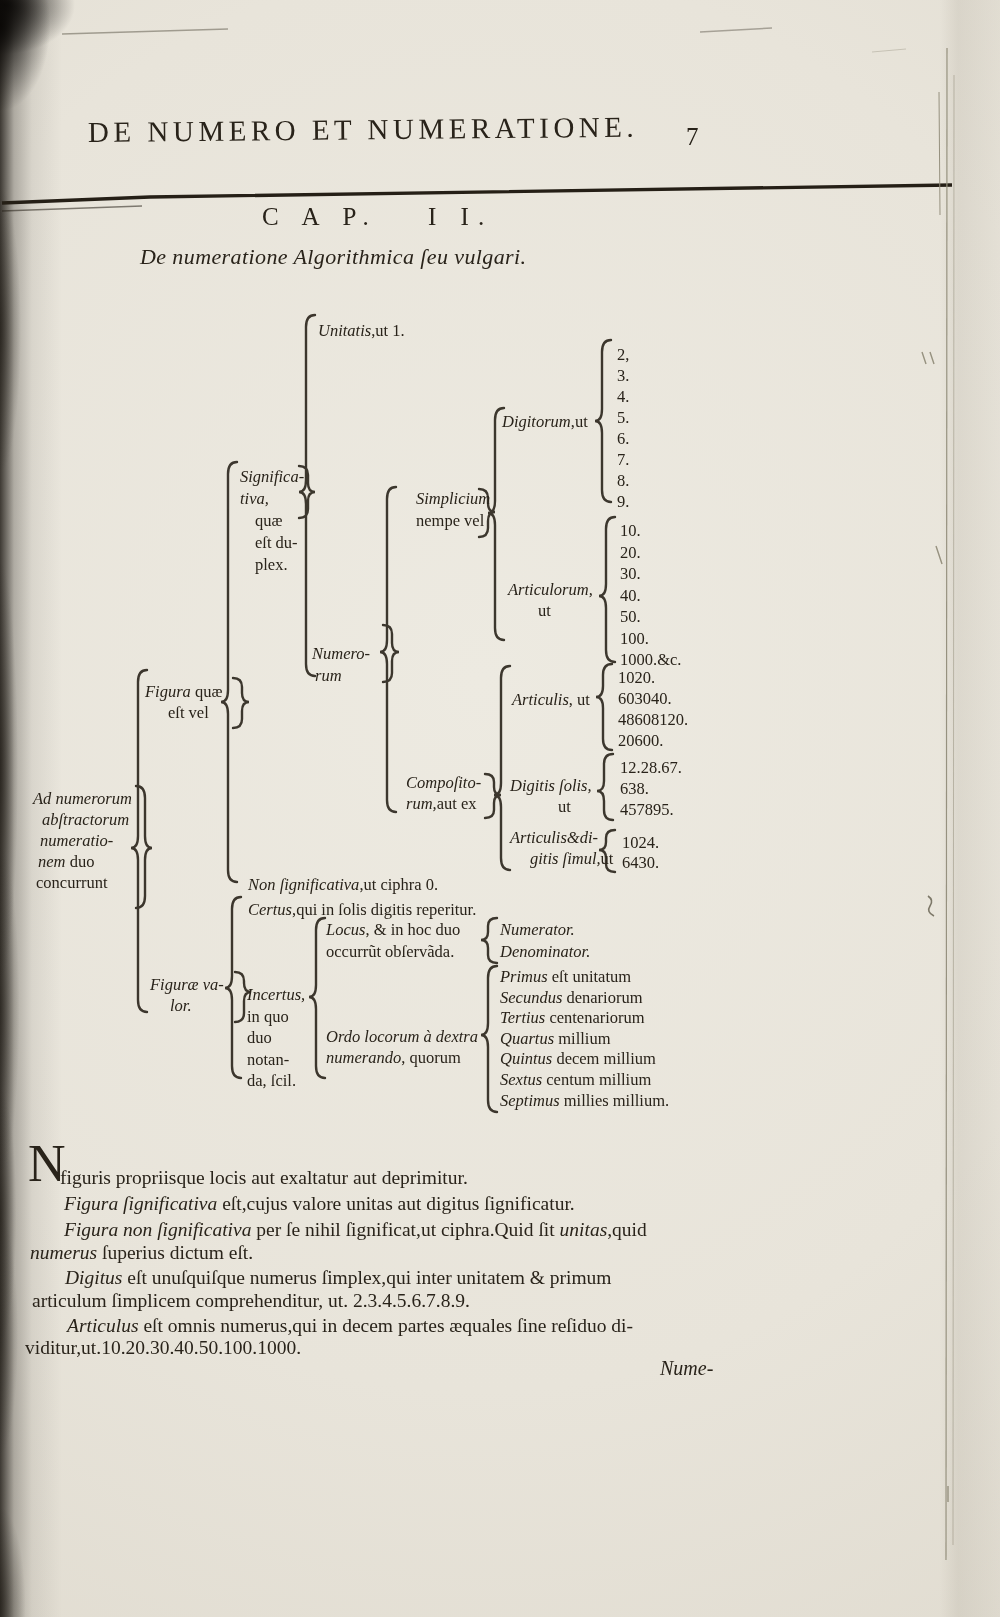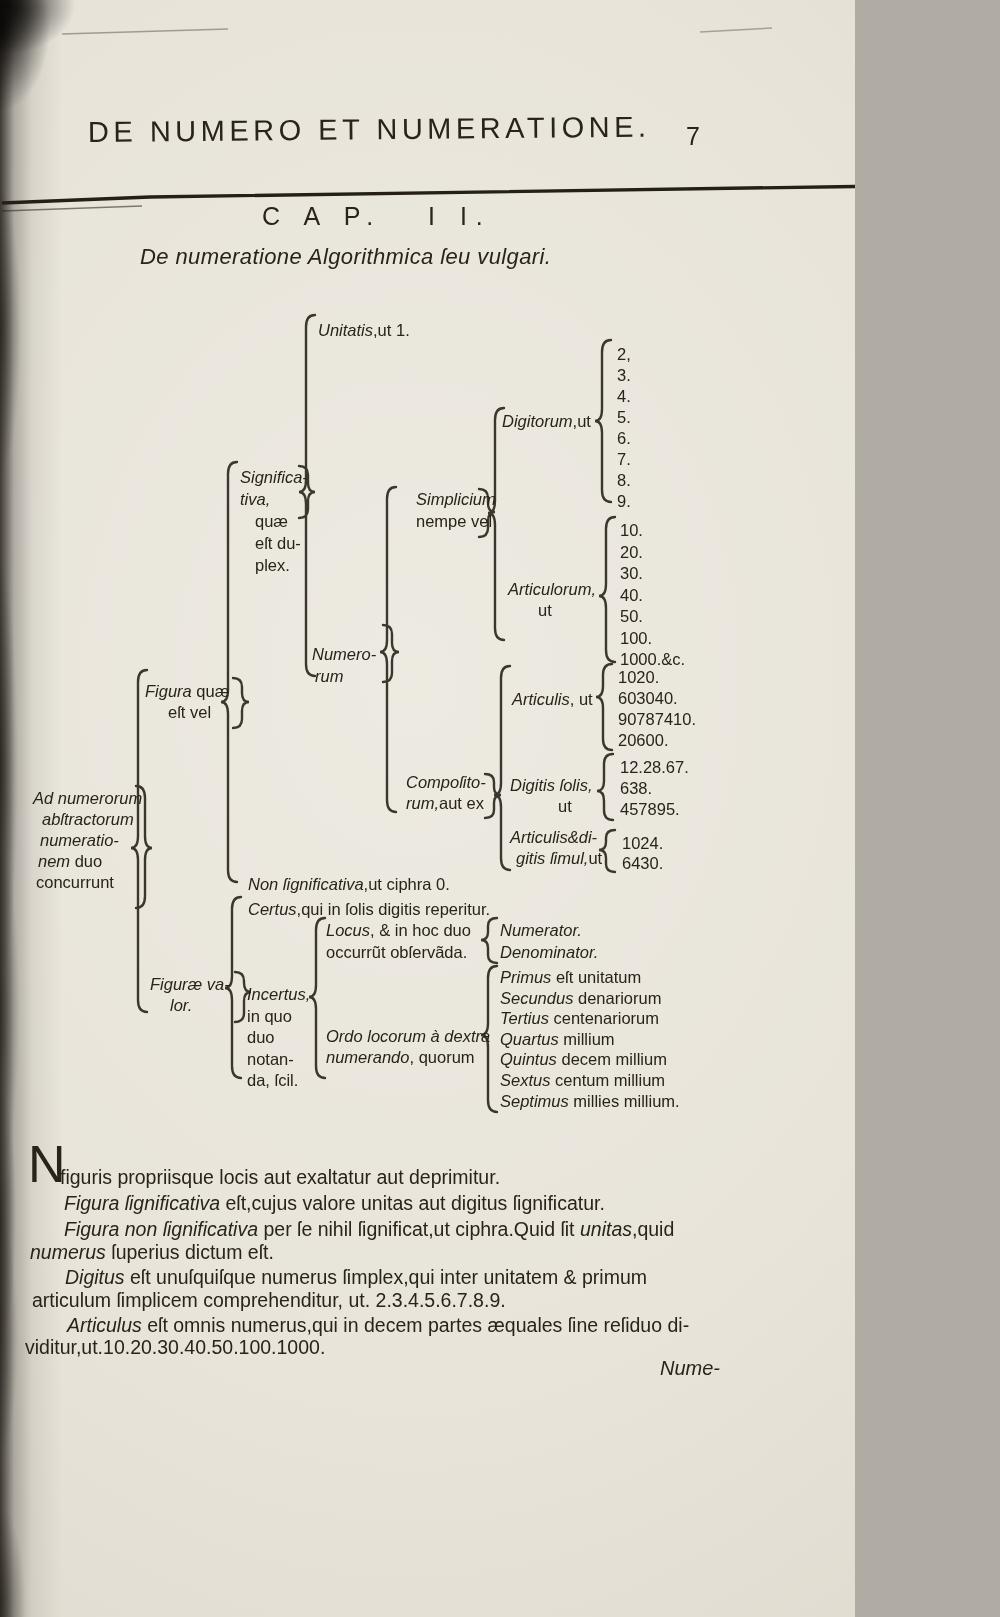--- a/index.html
+++ b/index.html
@@ -1,20 +1,20 @@
 <!DOCTYPE html>
 <html><head>
 <meta charset="utf-8">
 <style>
   html,body{margin:0;padding:0;background:#b0aca3;}
-  .page{position:relative;width:839px;height:1617px;overflow:hidden;
+  .page{position:relative;width:1000px;height:1617px;overflow:hidden;
     background:
       radial-gradient(120% 80% at 48% 42%, #edeae1 0%, #e8e4da 55%, #ded9cd 100%);
-    font-family:Liberation Sans, sans-serif;
-    color:#29231a;padding-left:16px;}
+    font-family:Liberation Serif, serif;
+    color:#29231a;}
   .t{position:absolute;white-space:nowrap;font-size:16.5px;line-height:21px;color:#29231a;}
   .t.it, .it{font-style:italic;}
   .rm{font-style:normal;}
   .title{font-size:29px;letter-spacing:4.5px;transform:rotate(-0.55deg);transform-origin:left center;}
   .pagenum{font-size:25px;}
   .cap{font-size:25px;letter-spacing:9px;}
   .subtitle{font-size:22px;letter-spacing:.4px;}
   .body-line{font-size:19.5px;}
   .dropcap{font-size:52px;line-height:52px;}
   .catch{font-size:20px;}
@@ -137,42 +137,42 @@
 
   <div class="t" style="left:145px;top:681px;line-height:21px">
     <div><span class="it">Figura</span><span class="rm"> quæ</span></div>
     <div class="rm" style="margin-left:23px">eſt vel</div>
   </div>
 
   <div class="t" style="left:512px;top:689px"><span class="it">Articulis</span><span class="rm">, ut</span></div>
   <div class="t vals" style="left:618px;top:667px;line-height:21px">
     <div>1020.</div>
     <div>603040.</div>
-    <div>90787410.</div>
+    <div>48608120.</div>
     <div>20600.</div>
   </div>
 
   <div class="t" style="left:406px;top:772px;line-height:21px">
     <div class="it">Compoſito-</div>
     <div><span class="it">rum,</span><span class="rm">aut ex</span></div>
   </div>
 
   <div class="t" style="left:510px;top:775px;line-height:21px">
     <div class="it">Digitis ſolis,</div>
     <div class="rm" style="margin-left:48px">ut</div>
   </div>
   <div class="t vals" style="left:620px;top:757px;line-height:21px">
     <div>12.28.67.</div>
     <div>638.</div>
     <div>457895.</div>
   </div>
 
   <div class="t" style="left:510px;top:827px;line-height:21px">
     <div class="it">Articulis&amp;di-</div>
-    <div style="margin-left:6px"><span class="it">gitis ſimul,</span><span class="rm">ut</span></div>
+    <div style="margin-left:20px"><span class="it">gitis ſimul,</span><span class="rm">ut</span></div>
   </div>
   <div class="t vals" style="left:622px;top:833px;line-height:20px">
     <div>1024.</div>
     <div>6430.</div>
   </div>
 
   <div class="t" style="left:248px;top:874px"><span class="it">Non ſignificativa</span><span class="rm">,ut ciphra 0.</span></div>
   <div class="t" style="left:248px;top:899px"><span class="it">Certus</span><span class="rm">,qui in ſolis digitis reperitur.</span></div>
 
   <div class="t" style="left:33px;top:788px;line-height:21px">

